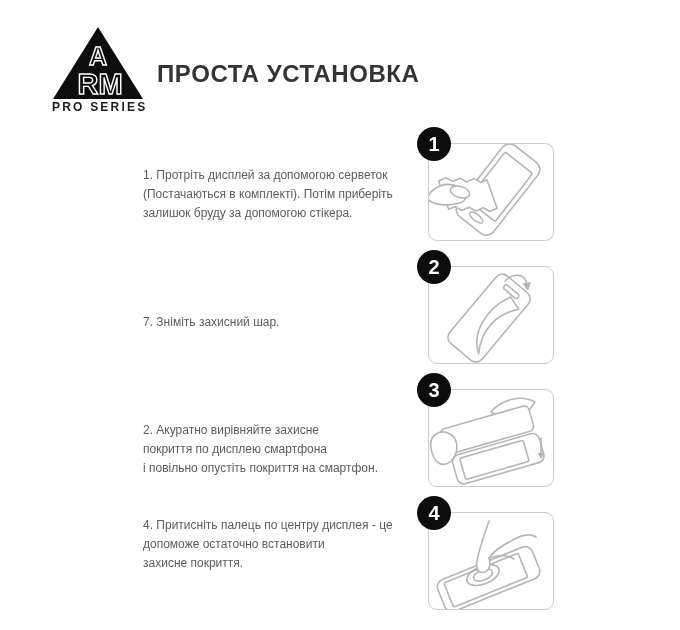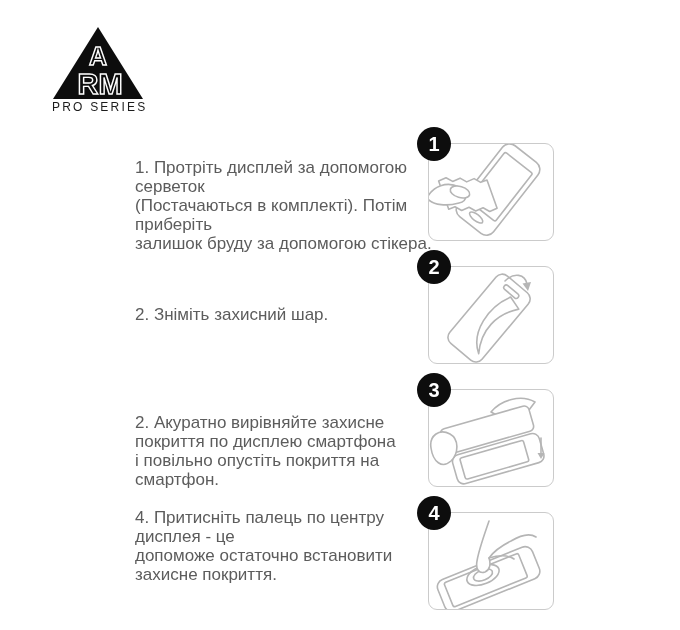--- a/index.html
+++ b/index.html
@@ -5,33 +5,33 @@
   html, body { margin:0; padding:0; background:#ffffff; }
   .page {
     position:relative; width:680px; height:630px; background:#ffffff;
     font-family:"Liberation Sans", sans-serif; overflow:hidden;
   }
 
   
   .logo { position:absolute; left:52px; top:27px; width:92px; text-align:center; }
   .logo svg { display:block; margin:0 auto; }
   .logo-sub {
-    margin-top:1px; font-size:12px; font-weight:normal; letter-spacing:2.2px;
+    margin-top:1px; font-size:12px; font-weight:bold; letter-spacing:2.2px;
     color:#1c1c1c; white-space:nowrap;
   }
   .title {
     position:absolute; left:157px; top:60px; margin:0;
     font-size:24px; font-weight:bold; letter-spacing:0.6px; color:#333333;
     white-space:nowrap;
   }
 
   
   .step-text {
-    position:absolute; left:135px; width:305px; margin:0;
-    font-size:17px; line-height:19px; color:#5c5c5c;
+    position:absolute; left:135px; width:305px; margin:8px;
+    font-size:12px; line-height:19px; color:#5c5c5c;
     white-space:pre-line;
   }
   .t1 { top:158px; } .t2 { top:305px; } .t3 { top:413px; } .t4 { top:508px; }
 
   
   .illus-box {
     position:absolute; left:428px; width:124px; height:96px;
     border:1.5px solid #cbcbcb; border-radius:9px; background:#ffffff;
   }
   .b1 { top:143px; } .b2 { top:266px; } .b3 { top:389px; } .b4 { top:512px; }
@@ -53,25 +53,26 @@
 
   <div class="logo">
     <svg width="90" height="72" viewBox="0 0 90 72">
       <polygon points="45,0 90,72 0,72" fill="#0d0d0d"></polygon>
       <text x="45" y="38" text-anchor="middle" font-family="Liberation Sans, sans-serif" font-size="25" font-weight="bold" fill="#0d0d0d" stroke="#ffffff" stroke-width="1.4">A</text>
       <text x="47" y="67" text-anchor="middle" font-family="Liberation Sans, sans-serif" font-size="29" font-weight="bold" fill="#0d0d0d" stroke="#ffffff" stroke-width="1.4">RM</text>
     </svg>
     <div class="logo-sub">PRO SERIES</div>
   </div>
 
+  <h1 class="title">ПРОСТА УСТАНОВКА</h1>
 
   <p class="step-text t1">1. Протріть дисплей за допомогою серветок
 (Постачаються в комплекті). Потім приберіть
 залишок бруду за допомогою стікера.</p>
-  <p class="step-text t2">2. Зніміть захисний шар.</p>
+  <p class="step-text t2">7. Зніміть захисний шар.</p>
   <p class="step-text t3">2. Акуратно вирівняйте захисне
 покриття по дисплею смартфона
 і повільно опустіть покриття на смартфон.</p>
   <p class="step-text t4">4. Притисніть палець по центру дисплея - це
 допоможе остаточно встановити
 захисне покриття.</p>
 
   <div class="illus-box b1">
     <span class="badge">1</span>
     <svg viewBox="0 0 124 96">

